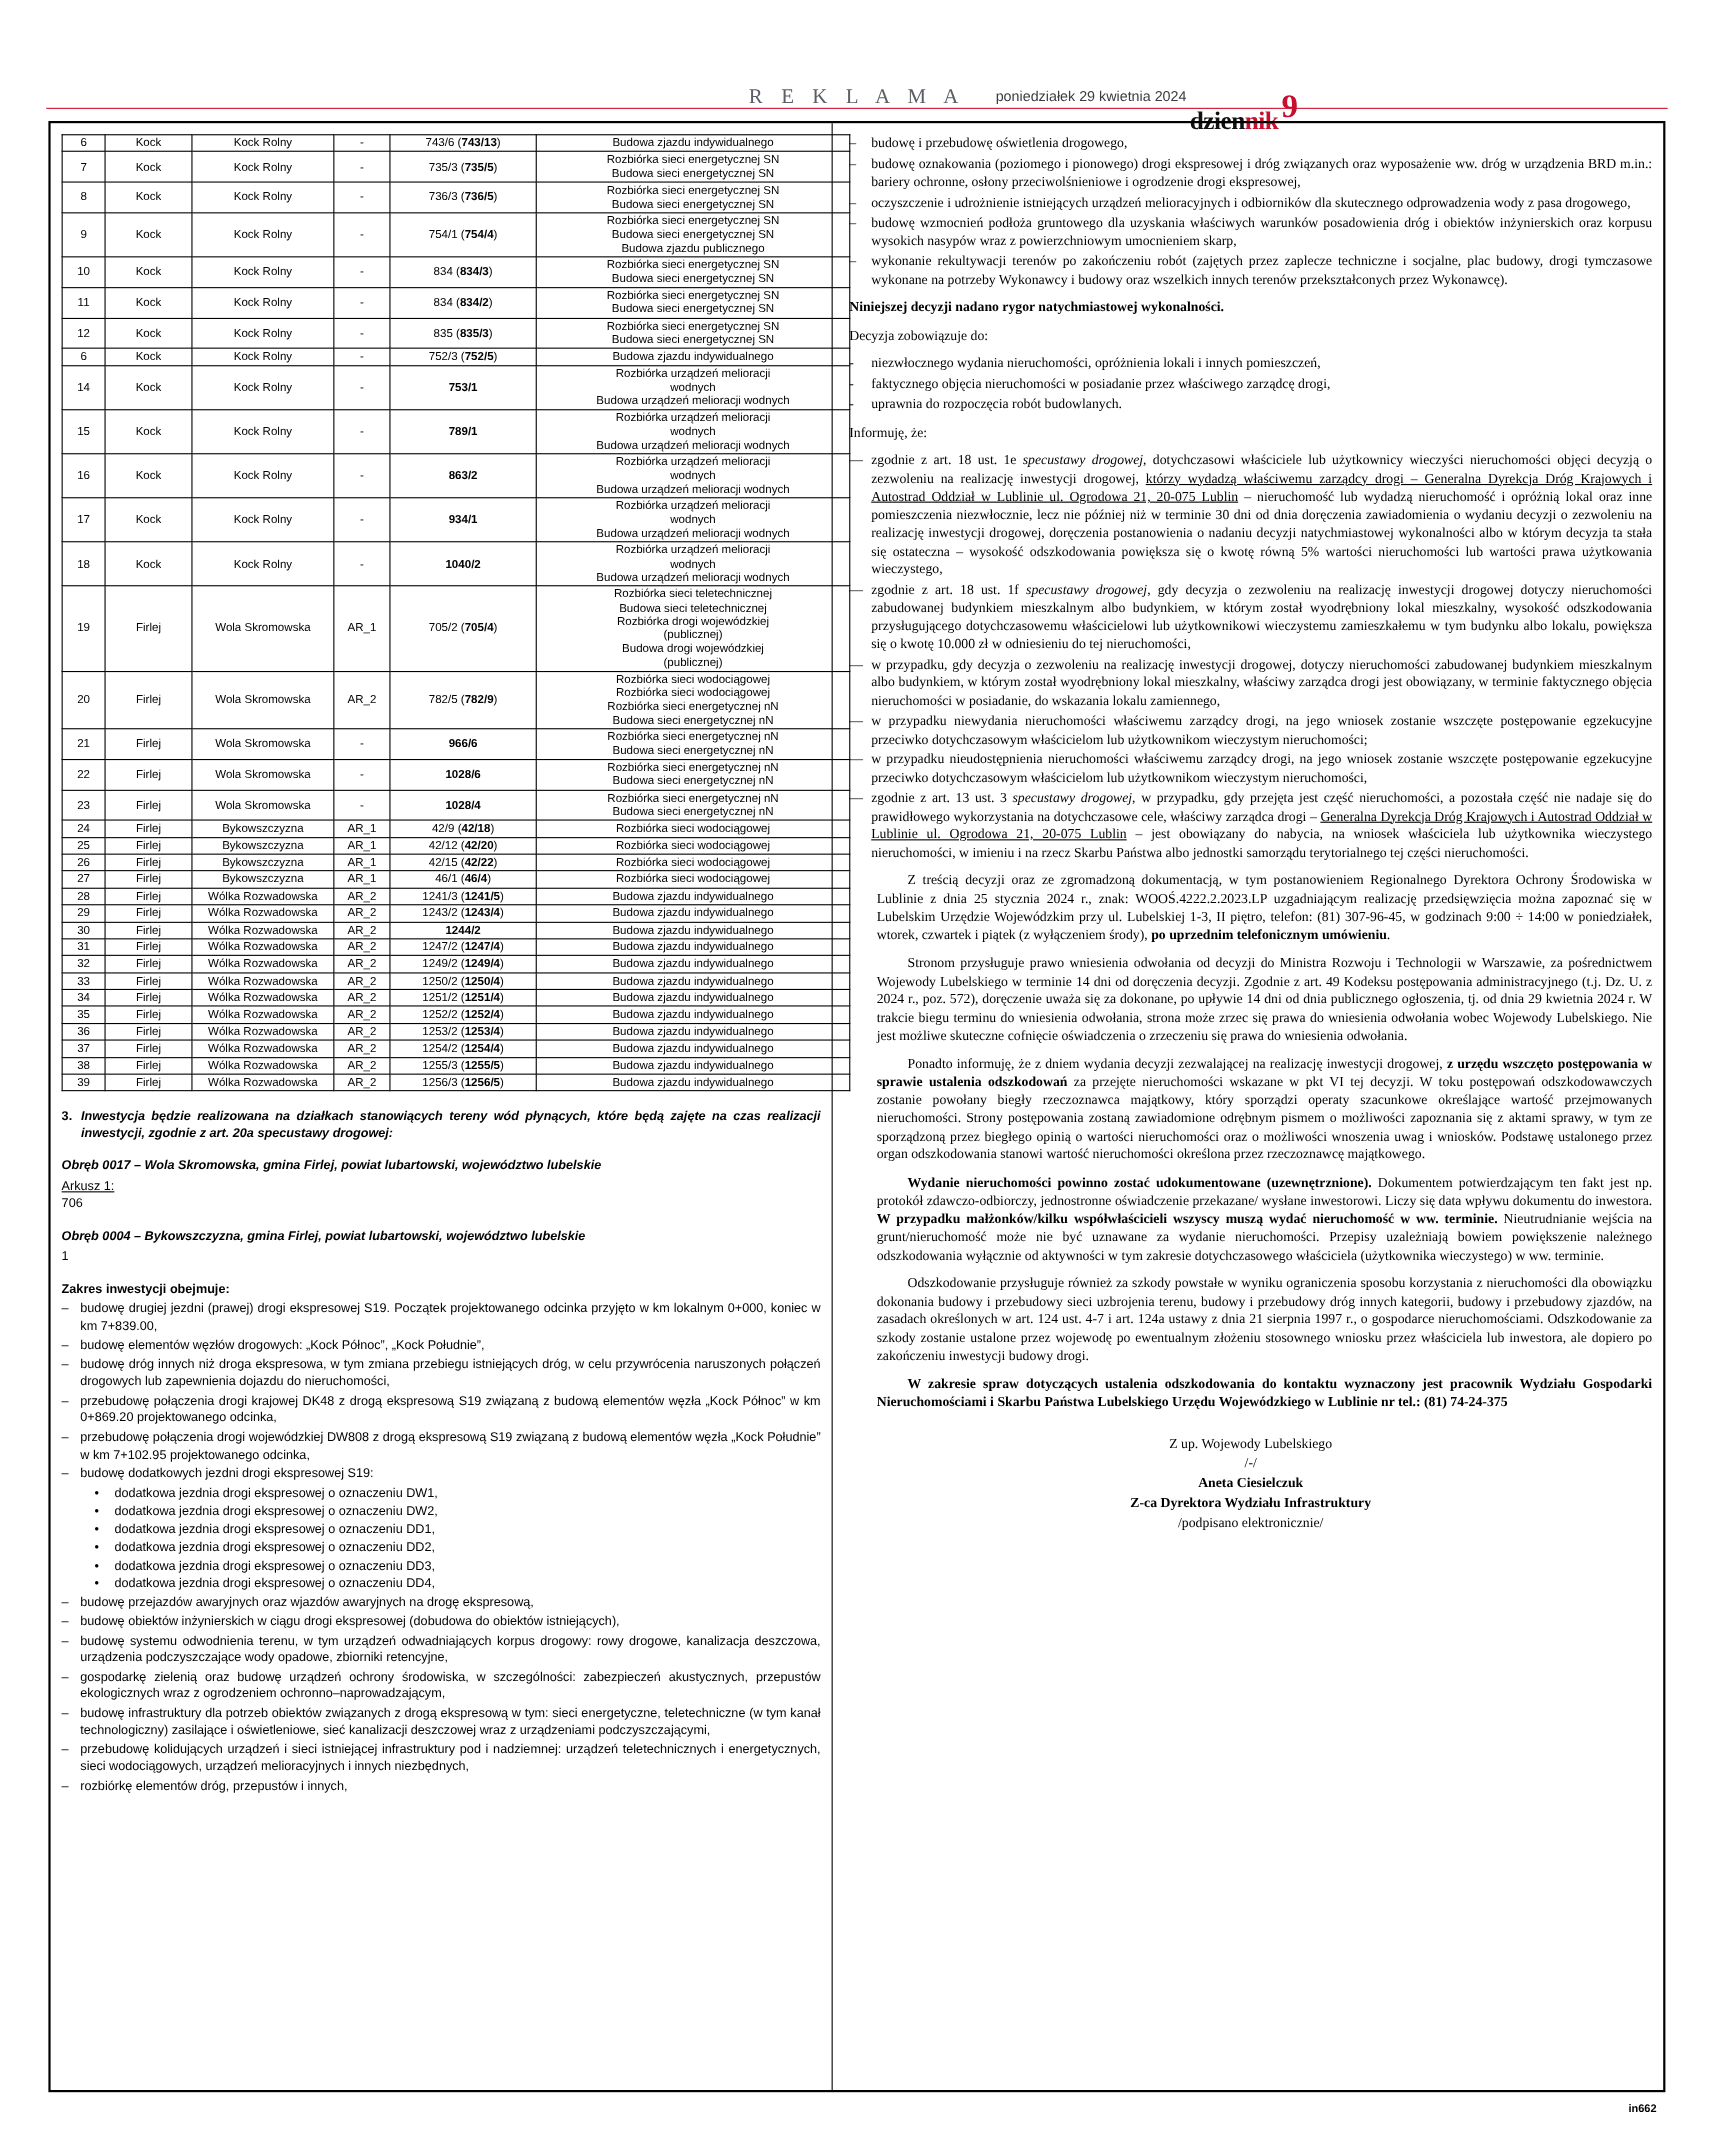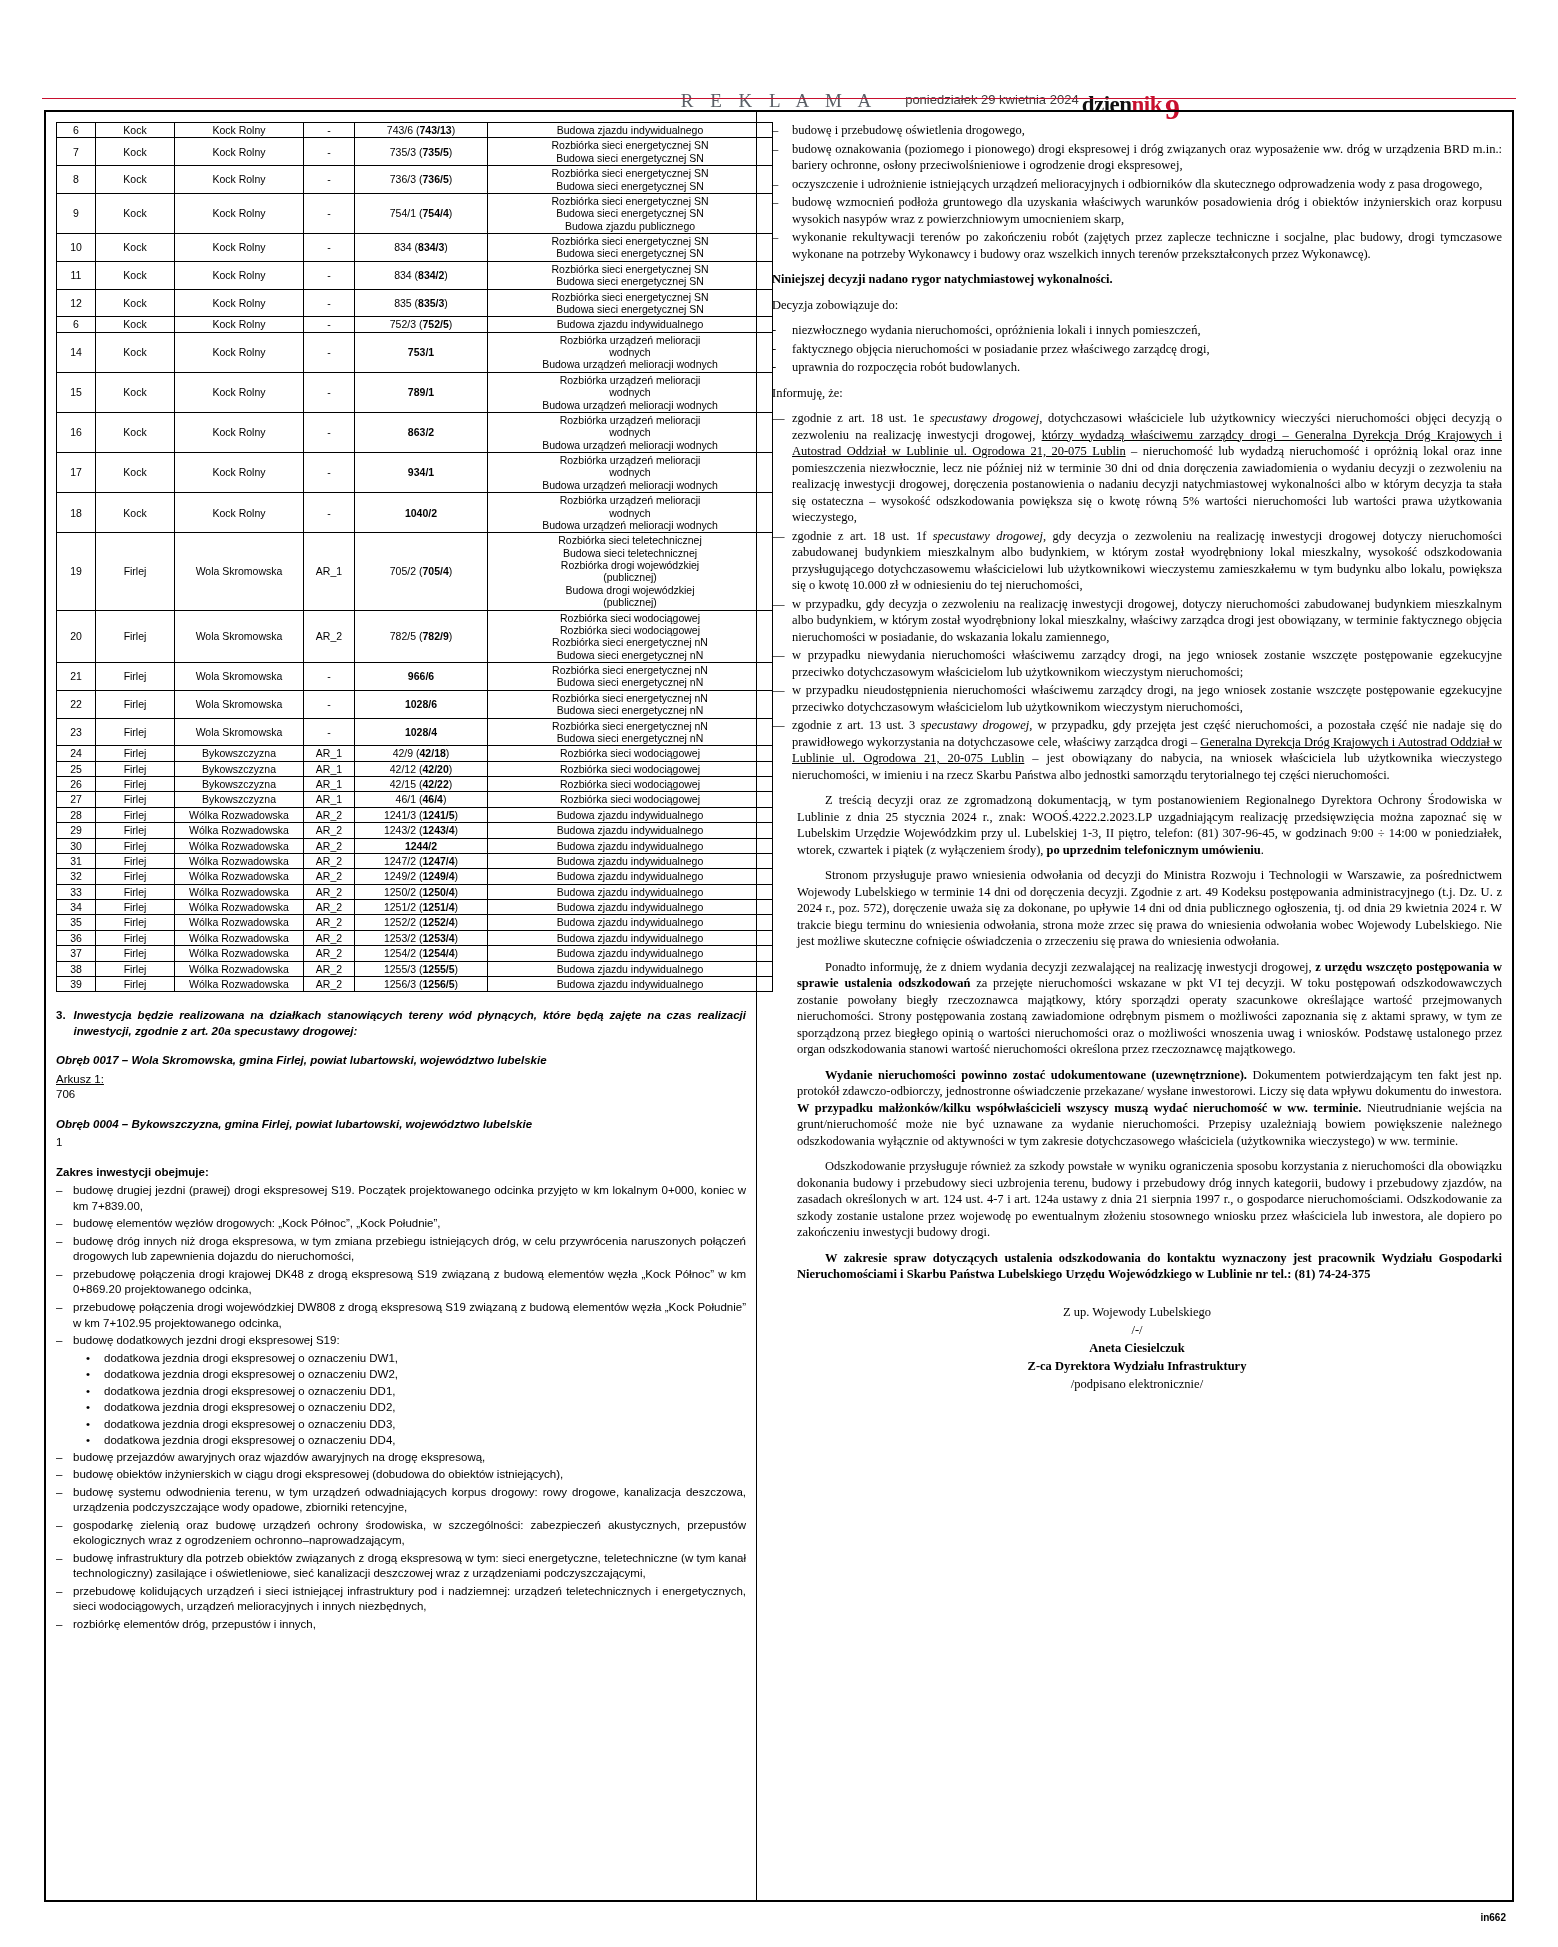--- a/index.html
+++ b/index.html
@@ -11,21 +11,21 @@
     width: 1558px;
     height: 1947px;
     font-family: "Liberation Serif", serif;
     color: #000000;
     position: relative;
   }
 
   
   .masthead {
     position: absolute;
-    top: 90px;
+    top: 78px;
     left: 0;
     width: 1242px;
     height: 34px;
   }
   .reklama {
     position: absolute;
     left: 0;
     top: 0;
     width: 1558px;
     text-align: center;
@@ -46,20 +46,21 @@
     font-family: "Liberation Sans", sans-serif;
     font-size: 13px;
     color: #3c3c3c;
   }
   .mast-brand {
     font-family: "Liberation Serif", serif;
     font-size: 23px;
     font-weight: bold;
     color: #111;
     letter-spacing: -0.5px;
+    margin-top: 17px;
   }
   .mast-brand .red { color: #c8102e; }
   .mast-page {
     font-family: "Liberation Serif", serif;
     font-size: 30px;
     color: #c8102e;
     font-weight: bold;
   }
   .mast-rule {
     position: absolute;

